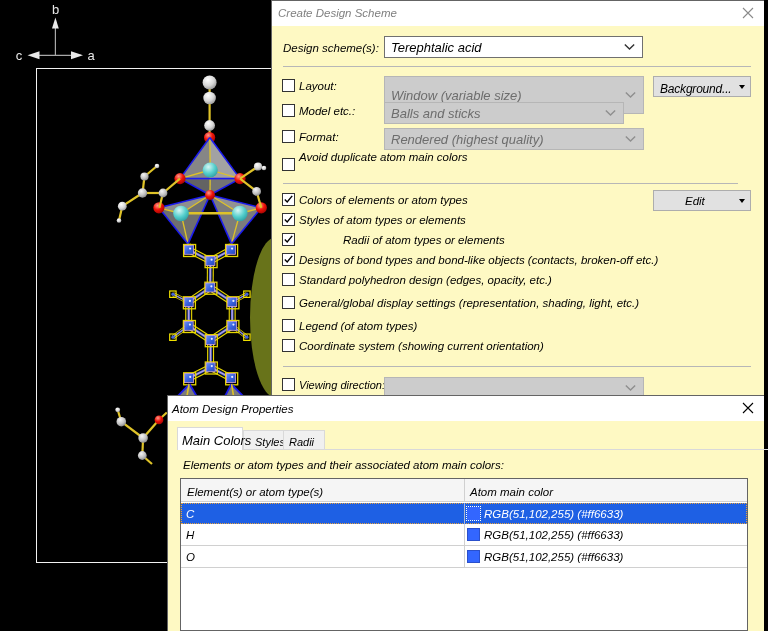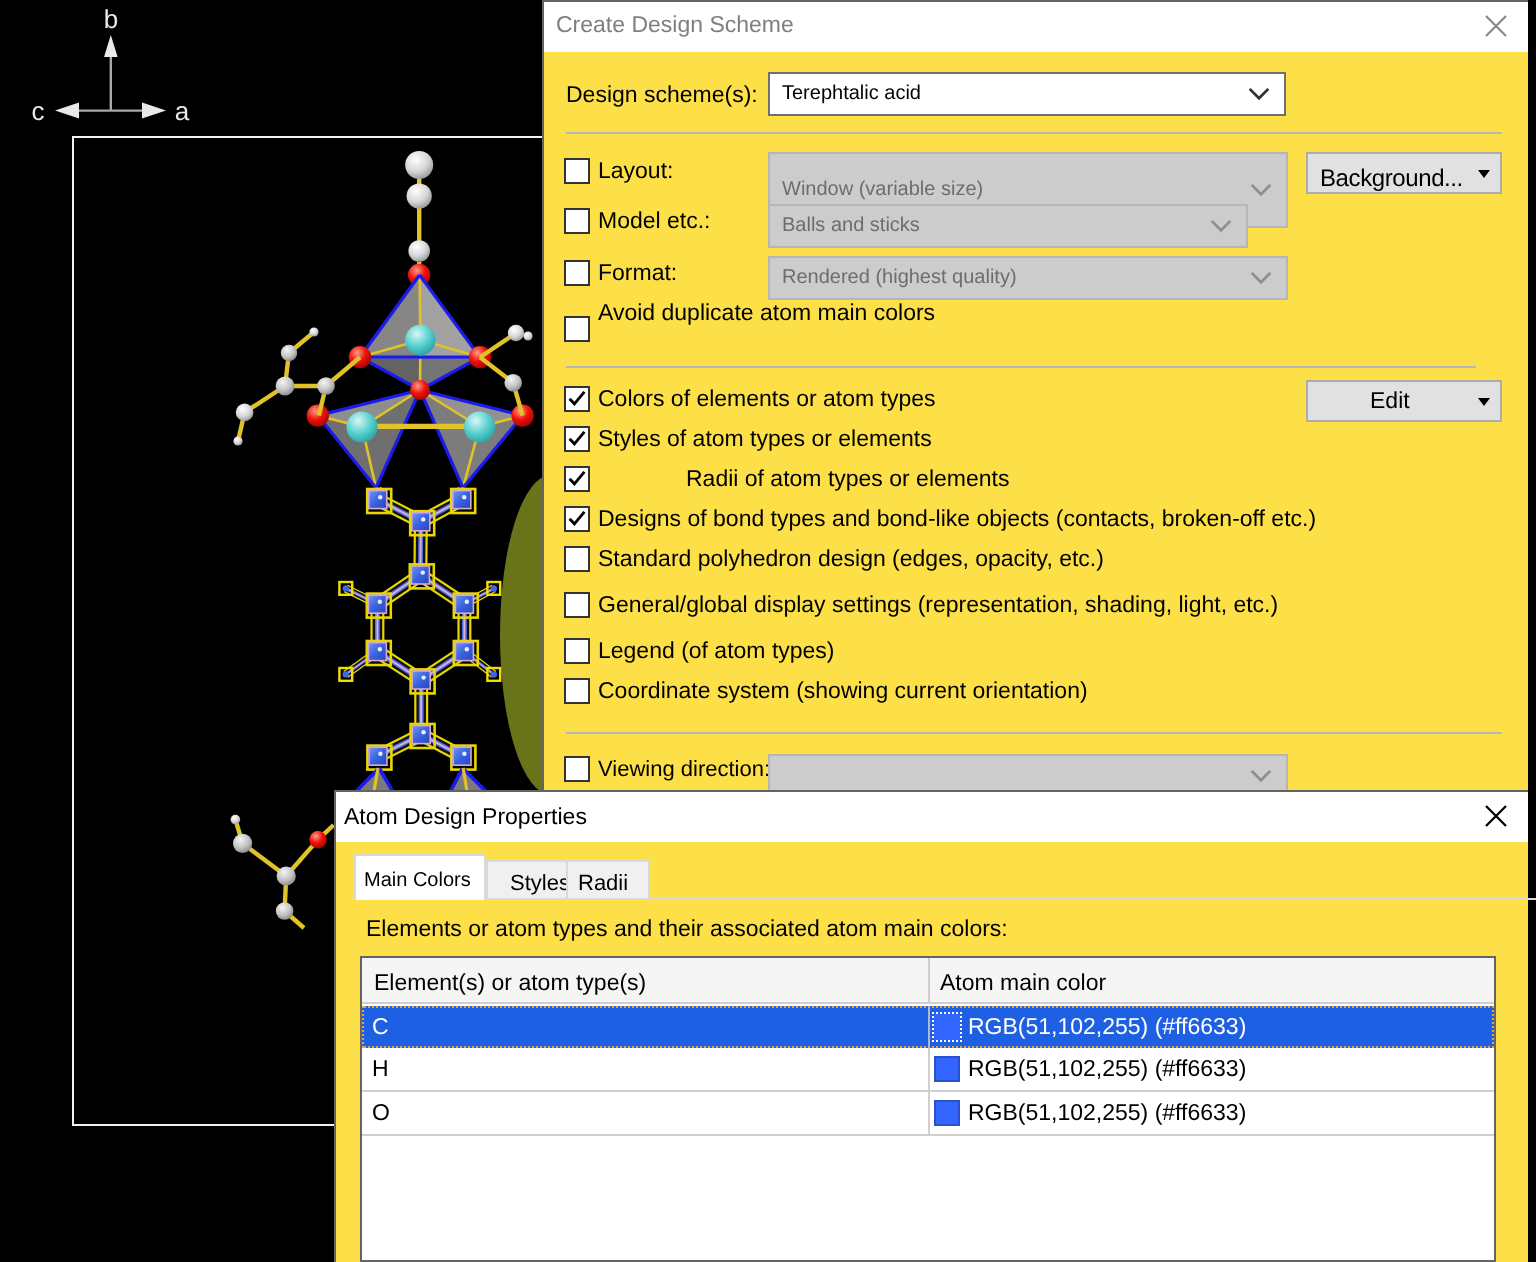--- a/index.html
+++ b/index.html
@@ -1,24 +1,24 @@
 <!DOCTYPE html>
 <html><head>
 <meta charset="utf-8">
 <style>
   html,body{margin:0;padding:0;}
   body{width:768px;height:631px;background:#000;overflow:hidden;position:relative;
        font-family:"Liberation Sans", sans-serif;-webkit-font-smoothing:antialiased;}
   #scene{position:absolute;left:0;top:0;}
-  .dlg{position:absolute;background:#fde047;}
+  .dlg{position:absolute;background:#fef9c3;font-style:italic;}
   .titlebar{position:absolute;left:0;top:0;right:0;background:#fff;}
   .abs{position:absolute;}
   .lbl{position:absolute;font-size:11.5px;color:#000;white-space:nowrap;line-height:13px;padding-top:1px;}
   .cb{position:absolute;width:13px;height:13px;background:#fff;border:1px solid #333;box-sizing:border-box;}
-  .combo{position:absolute;box-sizing:border-box;font-size:10px;white-space:nowrap;}
+  .combo{position:absolute;box-sizing:border-box;font-size:13px;white-space:nowrap;}
   .combo.en{background:#fff;border:1px solid #707070;color:#000;}
   .combo.dis{background:#cccccc;border:1px solid #b6b6b6;color:#6d6d6d;}
   .combo span{position:absolute;left:6px;top:50%;transform:translateY(-50%);}
   .chev{position:absolute;right:7px;top:50%;width:11px;height:7px;transform:translateY(-50%);}
   .btn{position:absolute;box-sizing:border-box;background:#e1e1e1;border:1px solid #adadad;
        font-size:11.5px;color:#000;}
   .tri{position:absolute;width:0;height:0;border-left:3.5px solid transparent;
        border-right:3.5px solid transparent;border-top:4.5px solid #000;}
 </style>
 </head>
@@ -375,21 +375,21 @@
   <svg class="abs" style="left:575px;top:7px;" width="12" height="12" viewBox="0 0 12 12">
     <path d="M1 1 L11 11 M11 1 L1 11" stroke="#000" stroke-width="1.1" fill="none"></path>
   </svg>
 
   <div class="abs" style="left:10px;top:54px;width:740px;height:1px;background:#d9d9d9;"></div>
   <div class="abs" style="left:76px;top:35px;width:41px;height:20px;background:#f0f0f0;border:1px solid #d9d9d9;box-sizing:border-box;"></div>
   <div class="lbl" style="left:88px;top:40px;font-size:11px;">Styles</div>
   <div class="abs" style="left:116px;top:35px;width:42px;height:20px;background:#f0f0f0;border:1px solid #d9d9d9;box-sizing:border-box;"></div>
   <div class="lbl" style="left:122px;top:40px;font-size:11px;">Radii</div>
   <div class="abs" style="left:10px;top:32px;width:66px;height:23px;background:#fff;border:1px solid #d9d9d9;border-bottom:none;box-sizing:border-box;"></div>
-  <div class="lbl" style="left:15px;top:38px;font-size:10px;">Main Colors</div>
+  <div class="lbl" style="left:15px;top:38px;font-size:13px;">Main Colors</div>
 
   <div class="lbl" style="left:16px;top:63px;">Elements or atom types and their associated atom main colors:</div>
 
   <div class="abs" style="left:13px;top:83px;width:568px;height:153px;background:#fff;border:1px solid #646464;box-sizing:border-box;">
     <div class="abs" style="left:0;top:0;width:566px;height:23px;background:#f5f5f5;border-bottom:1px solid #d0d0d0;box-sizing:border-box;">
       <div class="lbl" style="left:6px;top:6px;">Element(s) or atom type(s)</div>
       <div class="lbl" style="left:289px;top:6px;">Atom main color</div>
       <div class="abs" style="left:283px;top:0;width:1px;height:23px;background:#d0d0d0;"></div>
     </div>
 

